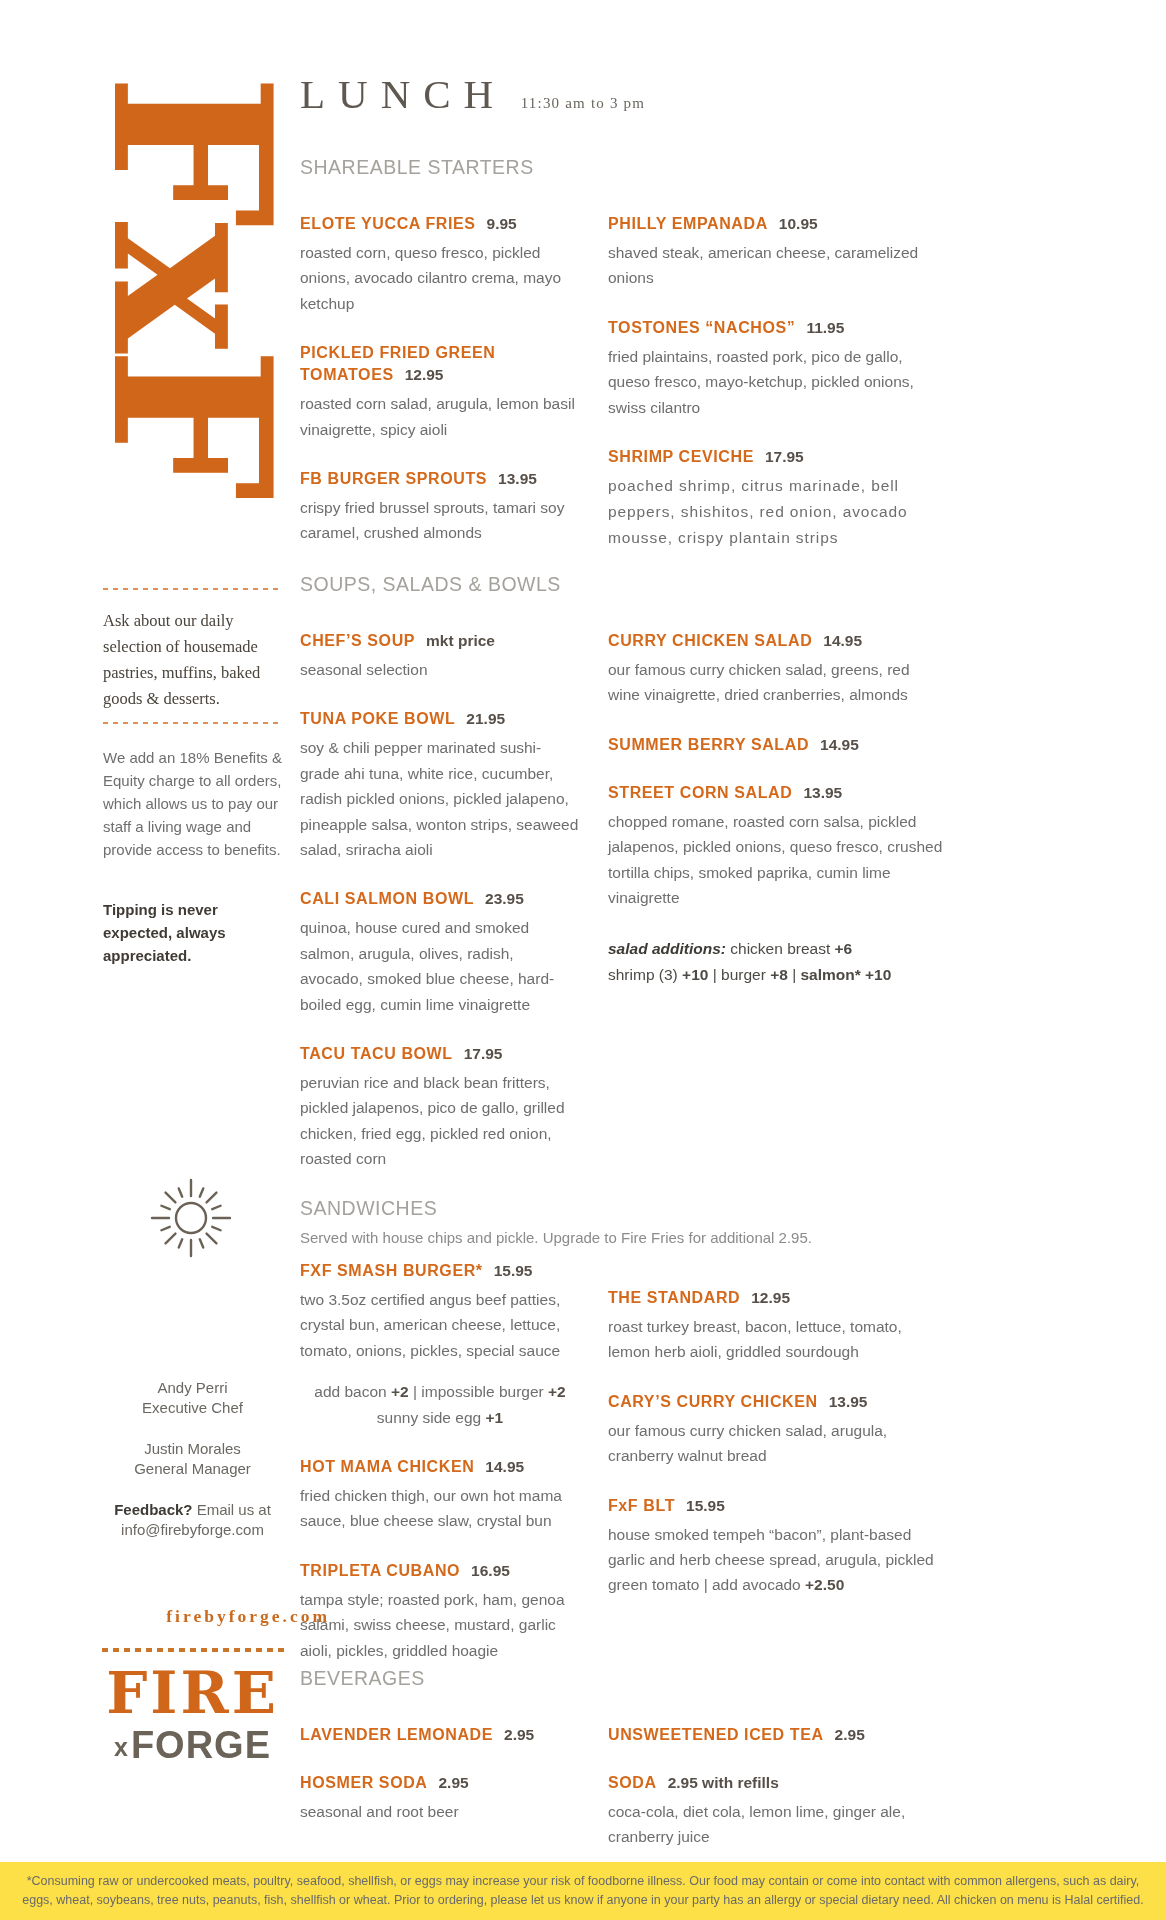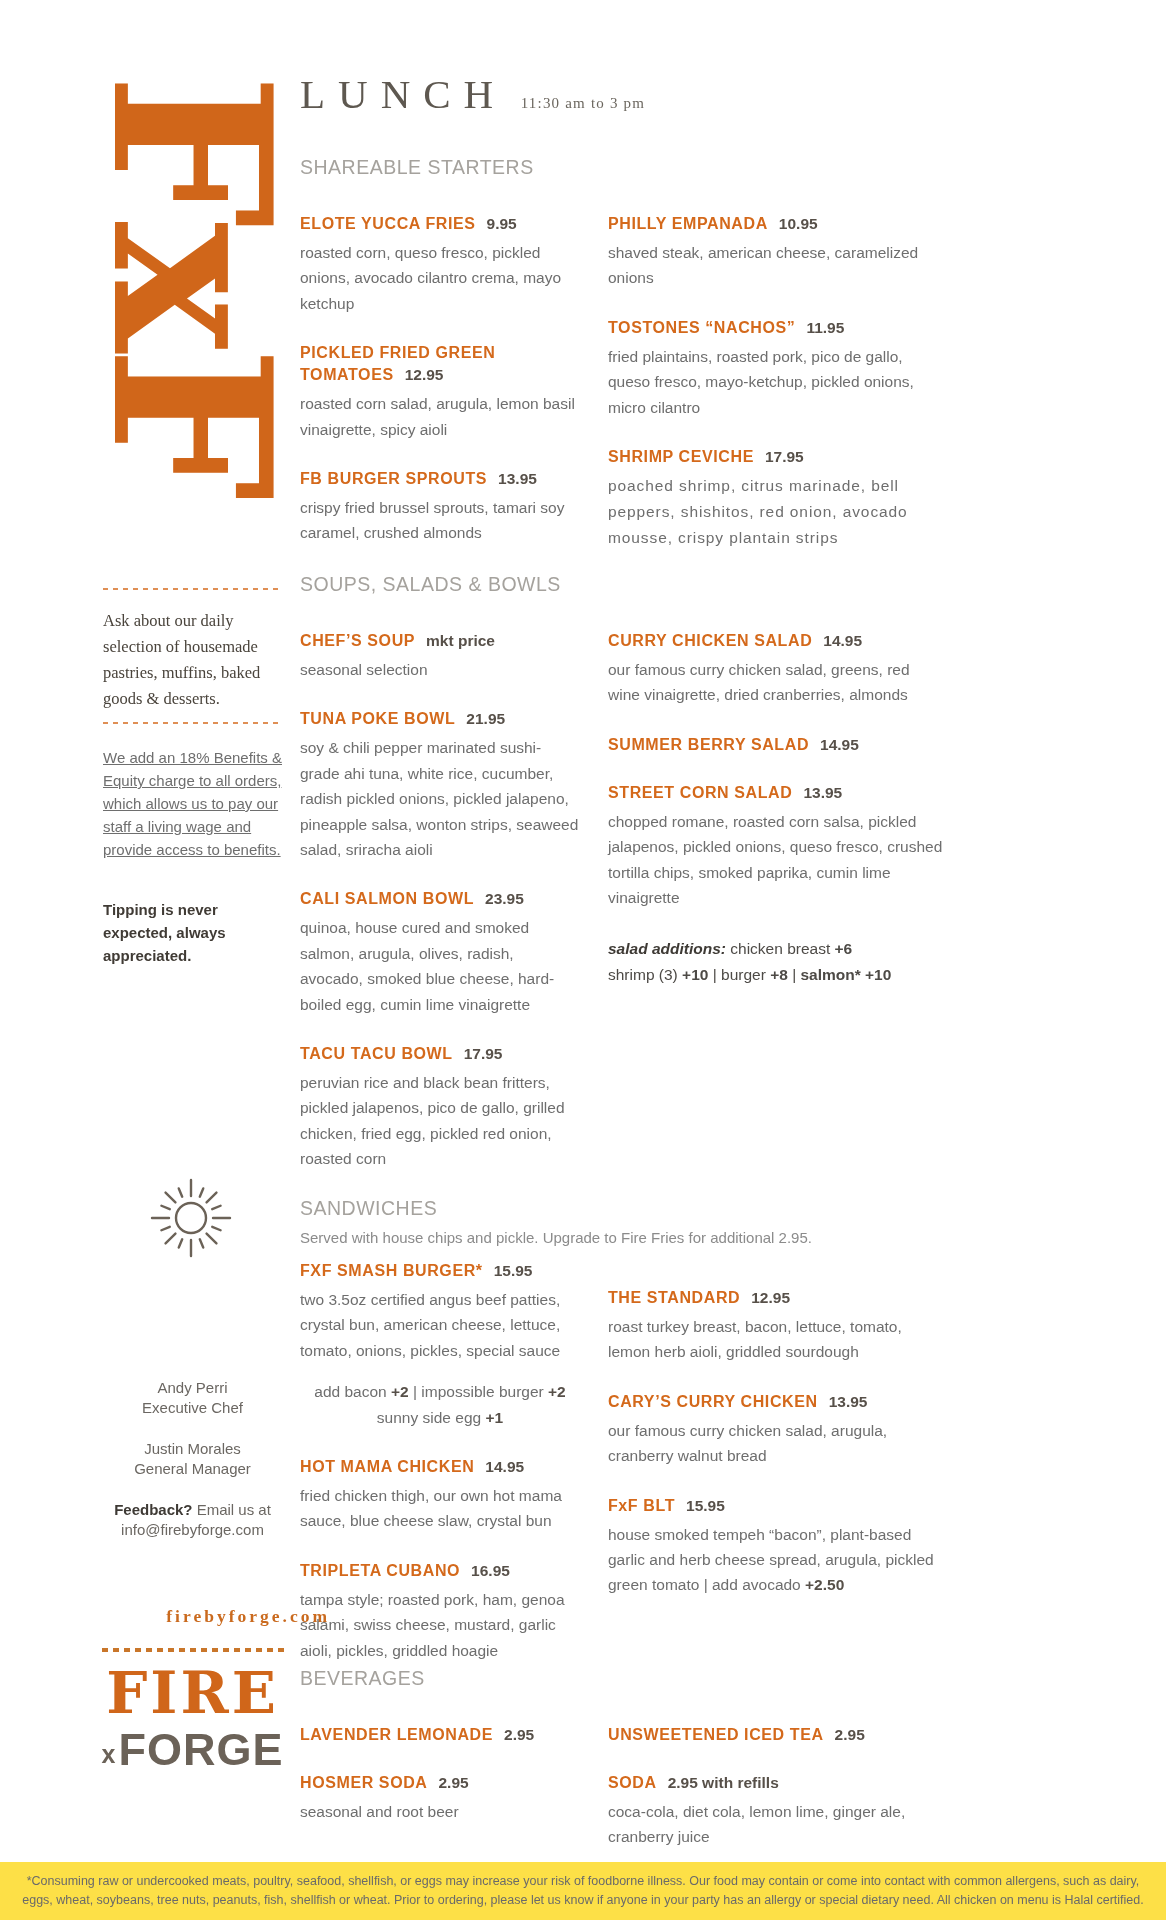--- a/index.html
+++ b/index.html
@@ -16,37 +16,37 @@
     font-family:"DejaVu Serif", serif; font-weight:bold; font-size:218px; line-height:1;
     letter-spacing:-6px; color:#d0661a; }
   .dash { height:2px; background:repeating-linear-gradient(90deg,#df8f55 0 5px,transparent 5px 10px); }
   .dash-1 { position:absolute; left:103px; top:588px; width:180px; }
   .dash-2 { position:absolute; left:103px; top:722px; width:180px; }
   .dash-3 { position:absolute; left:102px; top:1648px; width:182px; height:4px;
     background:repeating-linear-gradient(90deg,#c9762a 0 6px,transparent 6px 11px); }
   .side-pastries { position:absolute; left:103px; top:608px; width:186px;
     font-family:"Liberation Serif", serif; font-size:16.5px; line-height:26px; color:#4a443c; }
   .side-benefits { position:absolute; left:103px; top:746px; width:186px;
-    font-size:15px; line-height:23px; color:#6e6e6e;text-decoration:underline; }
+    font-size:15px; line-height:23px; color:#6e6e6e; }
   .side-tipping { position:absolute; left:103px; top:898px; width:170px;
     font-size:15px; line-height:23px; color:#403b35; font-weight:bold; }
   .sun { position:absolute; left:145px; top:1172px; width:92px; height:92px; }
   .side-people { position:absolute; left:55px; top:1378px; width:275px; text-align:center;
     font-size:15px; line-height:20px; color:#6b6762; }
   .side-people .blk { margin-bottom:21px; }
   .side-people b { color:#3e3a35; }
   .side-site { position:absolute; left:55px; top:1606px; width:275px; text-align:right;
     font-family:"Liberation Serif", serif; font-weight:bold; font-size:17.5px;
     letter-spacing:3px; color:#ca6a1e; }
   .brand { position:absolute; left:55px; top:1664px; width:275px; text-align:center; }
   .brand-fire { font-family:"DejaVu Serif", serif; font-weight:bold; font-size:58px;
     line-height:58px; letter-spacing:3px; color:#d0661a; }
   .brand-forge { margin-top:2px; font-weight:bold; color:#6b6258; letter-spacing:1px; }
   .brand-forge .bx { font-size:25px; vertical-align:2px; margin-right:2px; }
-  .brand-forge .bf { font-size:45px; }
+  .brand-forge .bf { font-size:38px; }
   
   .main { position:absolute; left:300px; top:0; width:645px; height:1403px; }
   .sec { position:absolute; left:0; width:645px; }
   .sec-header   { top:72px; }
   .sec-starters { top:155px; }
   .sec-salads   { top:572px; }
   .sec-sandwiches { top:1196px; }
   .sec-beverages  { top:1666px; }
   .lunch-title { display:inline-block; font-family:"Liberation Serif", serif;
     font-size:41px; line-height:44px; letter-spacing:13px; color:#5e5850; }
@@ -160,21 +160,21 @@
           <div class="ds">crispy fried brussel sprouts, tamari soy caramel, crushed almonds</div>
         </div>
       </div>
       <div class="col-r">
         <div class="item">
           <div class="head"><span class="nm">PHILLY EMPANADA</span><span class="pr">10.95</span></div>
           <div class="ds">shaved steak, american cheese, caramelized onions</div>
         </div>
         <div class="item">
           <div class="head"><span class="nm">TOSTONES “NACHOS”</span><span class="pr">11.95</span></div>
-          <div class="ds">fried plaintains, roasted pork, pico de gallo, queso fresco, mayo-ketchup, pickled onions, micro cilantro</div>
+          <div class="ds">fried plaintains, roasted pork, pico de gallo, queso fresco, mayo-ketchup, pickled onions, swiss cilantro</div>
         </div>
         <div class="item">
           <div class="head"><span class="nm">SHRIMP CEVICHE</span><span class="pr">17.95</span></div>
           <div class="ds ds-ls">poached shrimp, citrus marinade, bell peppers, shishitos, red onion, avocado mousse, crispy plantain strips</div>
         </div>
       </div>
     </div>
   </div>
 
   <div class="sec sec-salads">

